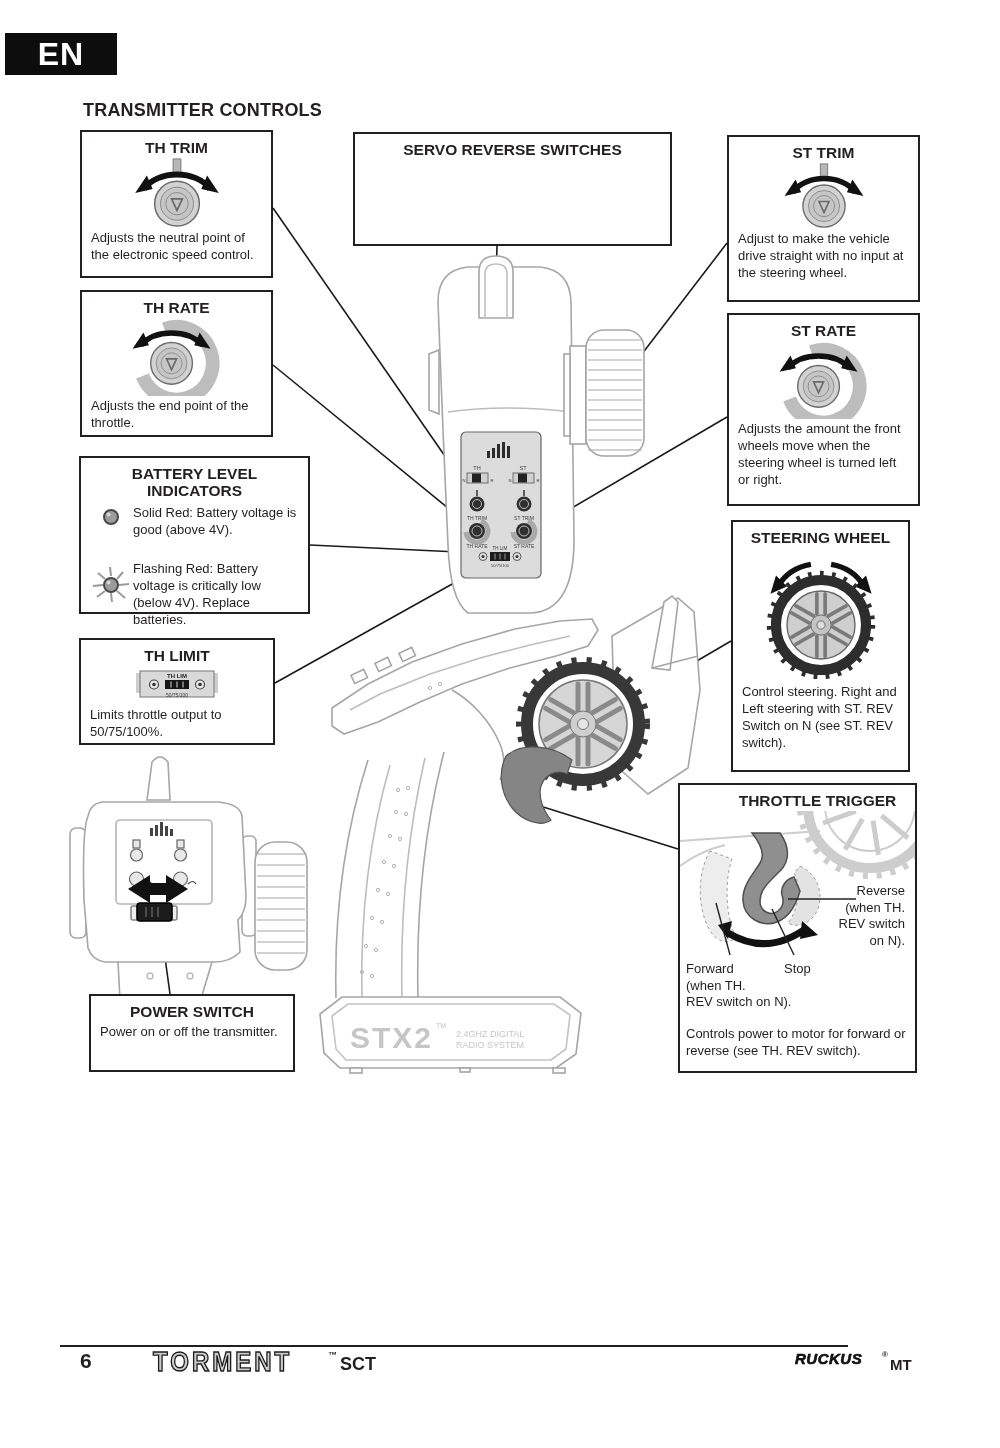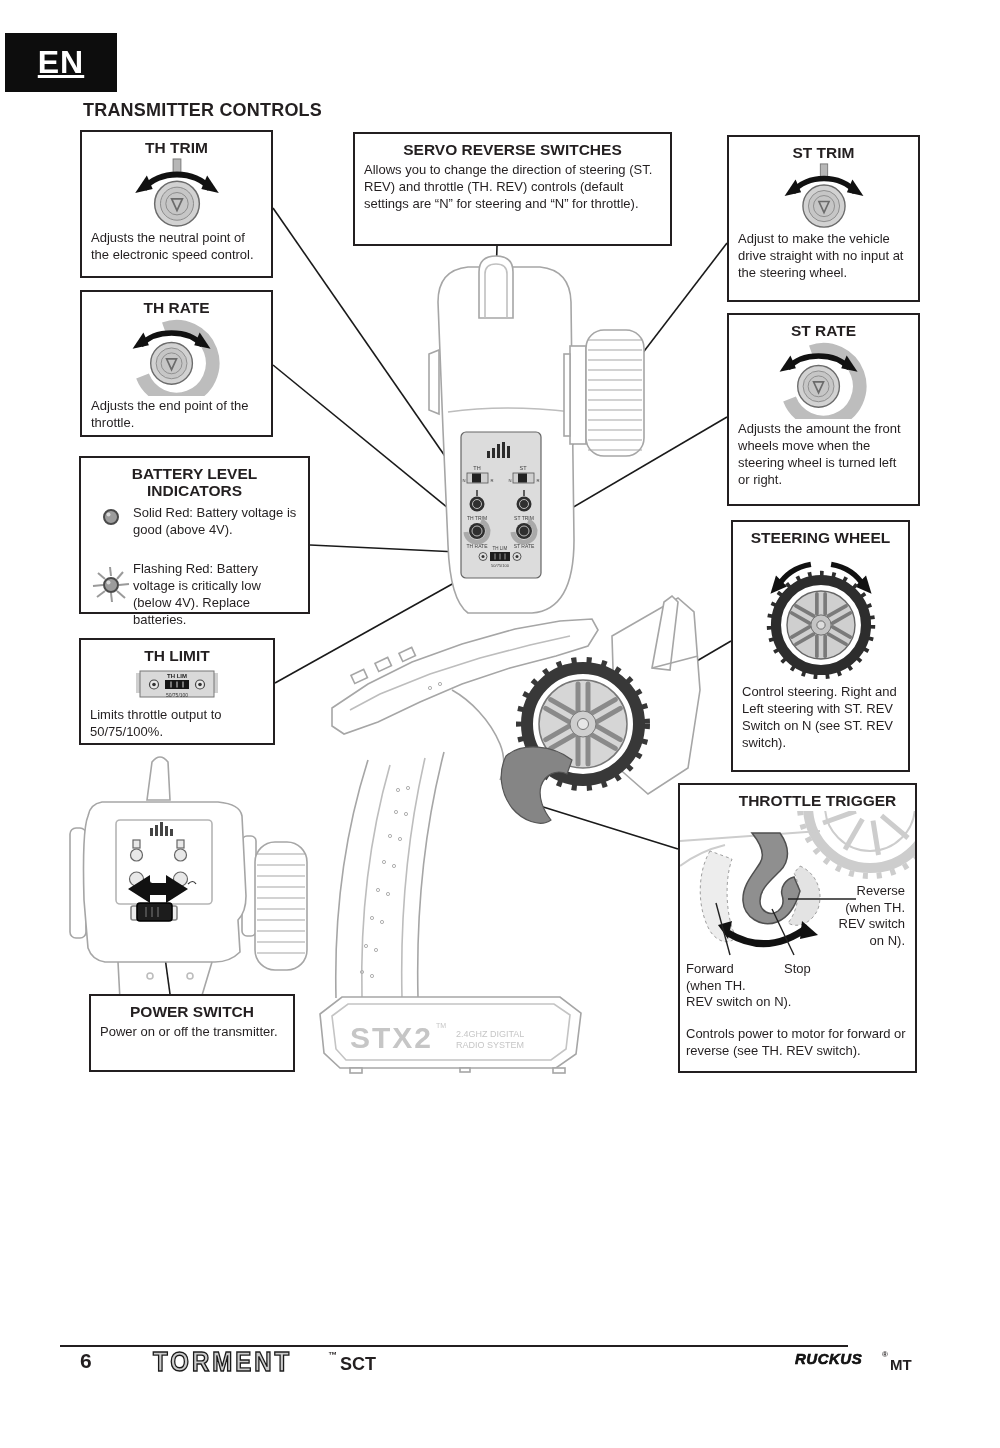--- a/index.html
+++ b/index.html
@@ -1,22 +1,22 @@
 <!DOCTYPE html>
 <html><head>
 <meta charset="utf-8">
 <style>
   html,body{margin:0;padding:0;background:#fff;}
   .page{position:relative;width:1000px;height:1448px;background:#fff;overflow:hidden;
         font-family:"Liberation Sans","DejaVu Sans",sans-serif;color:#231f20;}
   svg{display:block;}
   .bg-art{position:absolute;left:0;top:0;z-index:1;pointer-events:none;}
-  .en-badge{position:absolute;left:5px;top:33px;width:112px;height:59px;background:#0d0d0d;
+  .en-badge{position:absolute;left:5px;top:33px;width:112px;height:42px;background:#0d0d0d;
             color:#fff;display:flex;align-items:center;justify-content:center;
-            font-size:32px;font-weight:bold;letter-spacing:1px;z-index:2;text-decoration:underline;}
+            font-size:32px;font-weight:bold;letter-spacing:1px;z-index:2;}
   .heading{position:absolute;left:83px;top:100px;font-size:18px;font-weight:bold;
            letter-spacing:.2px;z-index:2;}
   .callout{position:absolute;border:2px solid #231f20;background:#fff;box-sizing:border-box;z-index:2;}
   .callout .title{font-size:15.5px;font-weight:bold;text-align:center;padding-top:7px;line-height:1.12;}
   .callout .body{font-size:13px;line-height:1.3;padding:2px 9px 0 9px;}
   .icon-row{display:flex;justify-content:center;margin:2px 0 0 0;}
   .bat-row{display:flex;align-items:flex-start;margin:6px 6px 0 8px;}
   .bat-icon{width:44px;flex:0 0 44px;display:flex;justify-content:center;}
   .bat-text{font-size:13px;line-height:1.3;}
   .prewrap{white-space:pre-line;}
@@ -285,21 +285,20 @@
         <circle cx="46" cy="47" r="17" fill="#c6c6c6" stroke="#8a8a8a"></circle>
         <circle cx="46" cy="47" r="11.5" fill="none" stroke="#8a8a8a"></circle>
         <polygon points="40.5,42 51.5,42 46,54" fill="#c6c6c6" stroke="#6b6b6b" stroke-width="1.8"></polygon>
       </svg>
     </div>
     <div class="body">Adjusts the neutral point of the electronic speed control.</div>
   </div>
 
   <div class="callout" style="left:353px;top:132px;width:319px;height:114px;">
     <div class="title">SERVO REVERSE SWITCHES</div>
-    <div class="body" style="padding-top:4px;">Allows you to change the direction of steering (ST. REV) and throttle (TH. REV) controls (default settings are “N” for steering and “N” for throttle).</div>
   </div>
 
   <div class="callout" style="left:727px;top:135px;width:193px;height:167px;">
     <div class="title">ST TRIM</div>
     <div class="icon-row">
       <svg width="92" height="66" viewBox="0 0 92 72">
         <rect x="42" y="1" width="8" height="16" fill="#b7b7b7" stroke="#777"></rect>
         <path d="M12,32 C26,12 66,12 80,32" fill="none" stroke="#111" stroke-width="6"></path>
         <polygon points="3,36 15,18 21,32" fill="#111"></polygon>
           <polygon points="89,36 77,18 71,32" fill="#111"></polygon>

